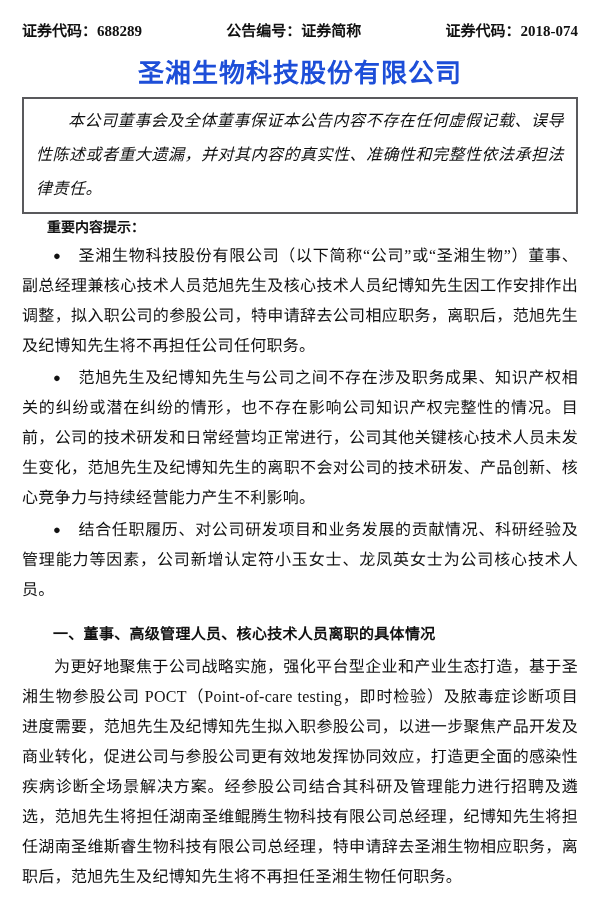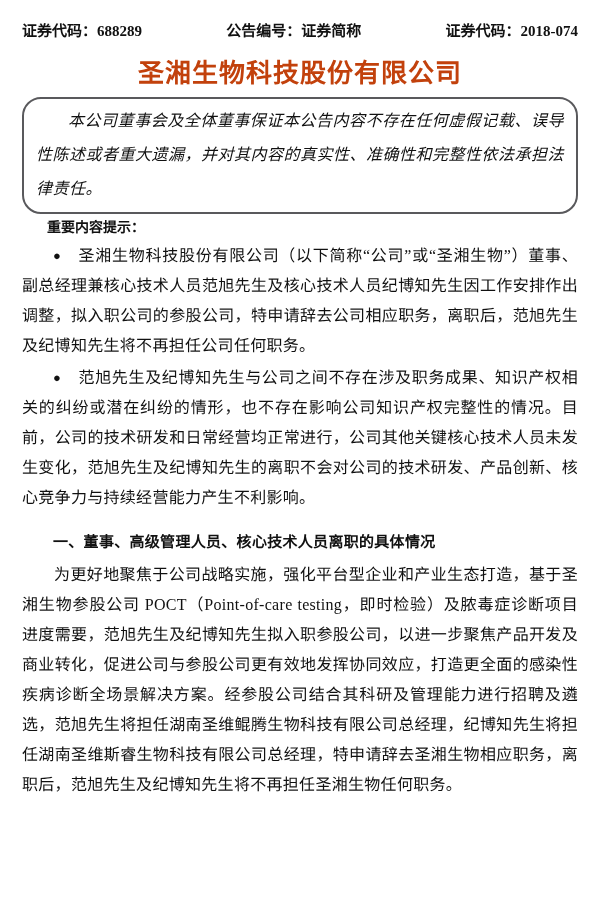--- a/index.html
+++ b/index.html
@@ -106,32 +106,33 @@
 <body>
 
 <div class="page">
 
   <div class="doc-header">
     <span><span>证券代码：</span><span>688289</span></span>
     <span><span>公告编号：</span><span>证券简称</span></span>
     <span><span>证券代码：</span><span>2018-074</span></span>
   </div>
 
-  <div class="doc-title" style="color: #c2410c;">
+  <div class="doc-title" style="color: #1d4ed8;">
     <div>圣湘生物科技股份有限公司</div>
   </div>
 
-  <div class="disclaimer-box" style="border-color: rgb(89, 89, 92); border-radius: 19px;">
+  <div class="disclaimer-box" style="border-color: rgb(89, 89, 92);">
     <span>本公司董事会及全体董事保证本公告内容不存在任何虚假记载、误导性陈述或者重大遗漏，并对其内容的真实性、准确性和完整性依法承担法律责任。</span>
   </div>
 
   <div class="notice-heading">重要内容提示：</div>
 
   <p class="body-para bullet-para"><span class="bullet-dot">●</span><span>圣湘生物科技股份有限公司（以下简称“公司”或“圣湘生物”）董事、副总经理兼核心技术人员范旭先生及核心技术人员纪博知先生因工作安排作出调整，拟入职公司的参股公司，特申请辞去公司相应职务，离职后，范旭先生及纪博知先生将不再担任公司任何职务。</span></p>
 
   <p class="body-para bullet-para"><span class="bullet-dot">●</span><span>范旭先生及纪博知先生与公司之间不存在涉及职务成果、知识产权相关的纠纷或潜在纠纷的情形，也不存在影响公司知识产权完整性的情况。目前，公司的技术研发和日常经营均正常进行，公司其他关键核心技术人员未发生变化，范旭先生及纪博知先生的离职不会对公司的技术研发、产品创新、核心竞争力与持续经营能力产生不利影响。</span></p>
 
+  <p class="body-para bullet-para"><span class="bullet-dot">●</span><span>结合任职履历、对公司研发项目和业务发展的贡献情况、科研经验及管理能力等因素，公司新增认定符小玉女士、龙凤英女士为公司核心技术人员。</span></p>
 
   <div class="section-heading">一、董事、高级管理人员、核心技术人员离职的具体情况</div>
 
   <p class="body-para main-para">为更好地聚焦于公司战略实施，强化平台型企业和产业生态打造，基于圣湘生物参股公司 POCT（Point-of-care testing，即时检验）及脓毒症诊断项目进度需要，范旭先生及纪博知先生拟入职参股公司，以进一步聚焦产品开发及商业转化，促进公司与参股公司更有效地发挥协同效应，打造更全面的感染性疾病诊断全场景解决方案。经参股公司结合其科研及管理能力进行招聘及遴选，范旭先生将担任湖南圣维鲲腾生物科技有限公司总经理，纪博知先生将担任湖南圣维斯睿生物科技有限公司总经理，特申请辞去圣湘生物相应职务，离职后，范旭先生及纪博知先生将不再担任圣湘生物任何职务。</p>
 
 </div>
 
 </body></html>

